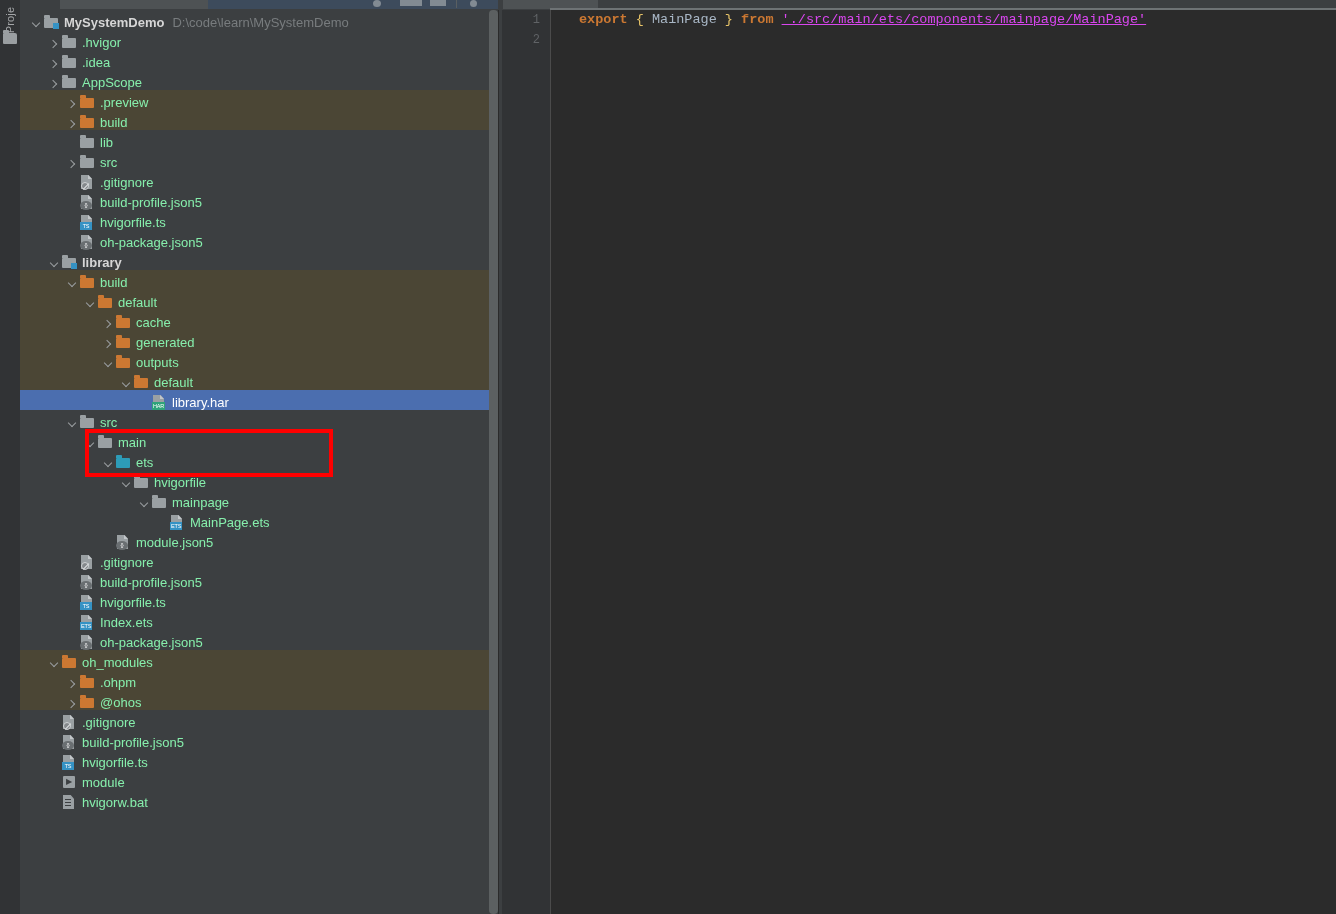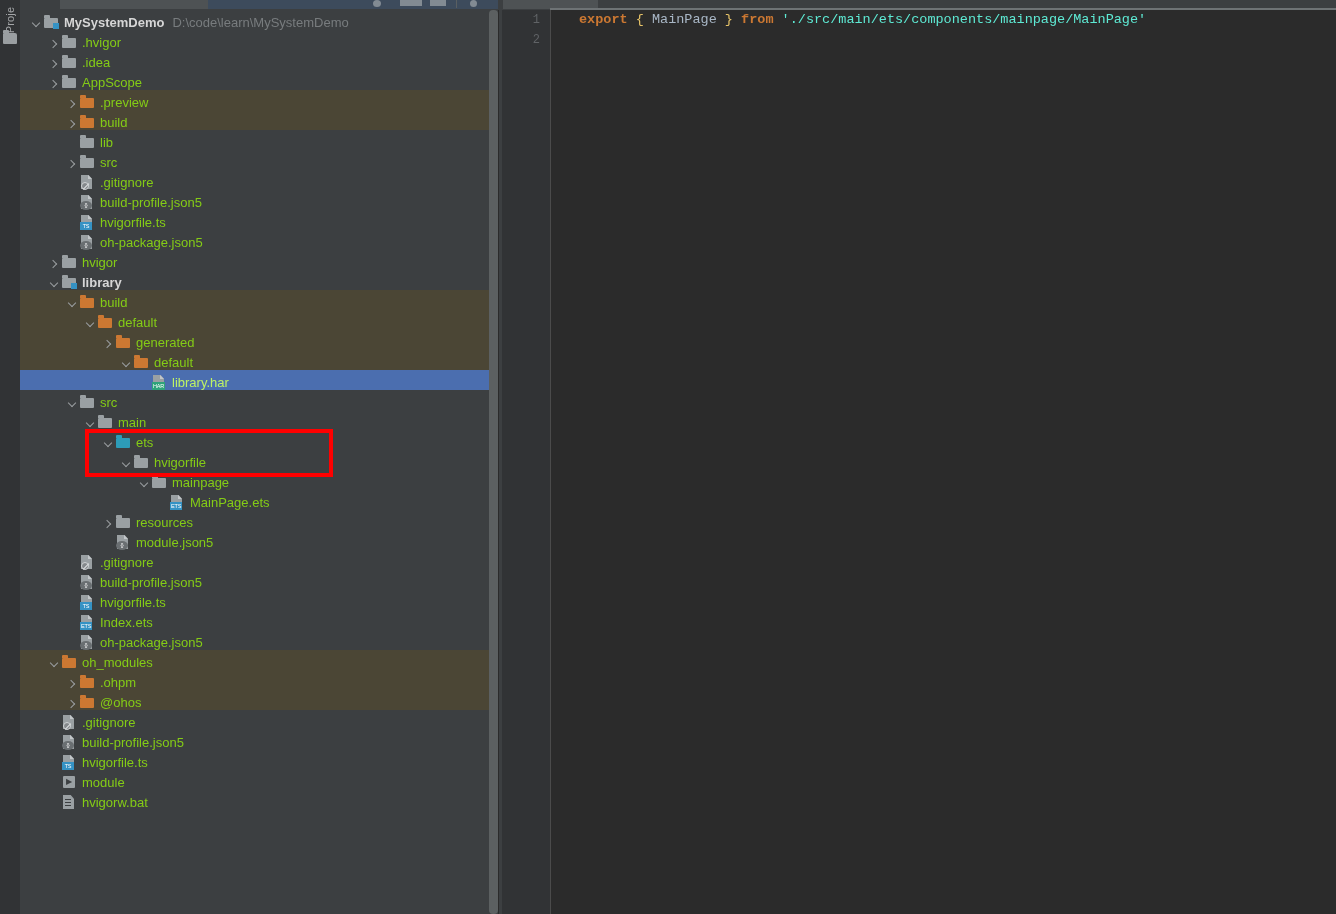--- a/index.html
+++ b/index.html
@@ -115,21 +115,21 @@
     white-space: nowrap;
     display: flex;
     align-items: flex-end;
     font-size: 13px;
     color: #bbbbbb;
     cursor: default;
     width: 478px;
   }
   .row.hl-excluded { background: #4b4635; }
   .row.hl-selected { background: #4b6eaf; }
-  .row.hl-selected .row-label { color: #bef264; }
+  .row.hl-selected .row-label { color: #ffffff; }
 
   .arrow {
     width: 11px; height: 11px;
     flex: 0 0 11px;
     position: relative;
     margin-right: 2px;
   }
   .arrow.none { background: transparent; }
   .arrow:after {
     content: "";
@@ -220,21 +220,21 @@
   .props-bars {
     position: absolute; left: 2px; top: 2px; width: 12px; height: 12px;
   }
   .props-bars i {
     position: absolute; bottom: 0; width: 3px; display: block;
   }
   .props-bars i:nth-child(1){ left:0;  height: 8px;  background:#9aa0a3; }
   .props-bars i:nth-child(2){ left:4px;height: 11px; background:#d9a03b; }
   .props-bars i:nth-child(3){ left:8px;height: 6px;  background:#6aa84f; }
 
-  .row-label { color: #84cc16; }
+  .row-label { color: #86efac; }
   .row-label.bold { font-weight: bold; color: #d6d6d6; }
   .row-path { color: #787c7e; margin-left: 8px; font-size: 13px; }
 
   
   .red-box {
     position: absolute;
     left: 85px; top: 429px;
     width: 248px; height: 48px;
     border: 4px solid #ff0000;
     box-sizing: border-box;
@@ -266,21 +266,21 @@
     position: absolute; left: 49px; top: 0; right: 0; bottom: 0;
     background: #2b2b2b;
     padding-left: 28px;
     font-family: "Liberation Mono", monospace;
     font-size: 13.5px;
   }
   .code-line { height: 20px; line-height: 20px; white-space: pre; }
   .tok-kw   { color: #cc7832; font-weight: bold; }
   .tok-br   { color: #e8c468; }
   .tok-id   { color: #a9b7c6; }
-  .tok-str  { color: #5eead4; }
+  .tok-str  { color: #d946ef; text-decoration: underline; }
 </style>
 </head>
 <body>
 
 <div id="app">
 
   <div class="top-strip">
     <div class="top-tool-area"></div>
     <div class="top-tab-stub"></div>
     <div class="top-editor-bar">
@@ -414,29 +414,20 @@
           <div class="arrow none"></div>
           <div class="ico">
             <div class="file-body"></div>
             <div class="file-fold"></div>
             <div class="file-badge b-json">{}</div>
           </div>
           <span class="row-label">oh-package.json5</span>
         </div>
         <div class="row">
           <div style="flex: 0 0 auto; width: 28px;"></div>
-          <div class="arrow collapsed"></div>
-          <div class="ico">
-            <div class="folder-tab c-gray"></div>
-            <div class="folder-body c-gray"></div>
-          </div>
-          <span class="row-label">hvigor</span>
-        </div>
-        <div class="row">
-          <div style="flex: 0 0 auto; width: 28px;"></div>
           <div class="arrow expanded"></div>
           <div class="ico">
             <div class="folder-tab c-gray"></div>
             <div class="folder-body c-gray"></div>
             <div class="mod-badge"></div>
           </div>
           <span class="row-label bold">library</span>
         </div>
         <div class="row hl-excluded">
           <div style="flex: 0 0 auto; width: 46px;"></div>
@@ -456,21 +447,39 @@
           </div>
           <span class="row-label">default</span>
         </div>
         <div class="row hl-excluded">
           <div style="flex: 0 0 auto; width: 82px;"></div>
           <div class="arrow collapsed"></div>
           <div class="ico">
             <div class="folder-tab c-orange"></div>
             <div class="folder-body c-orange"></div>
           </div>
+          <span class="row-label">cache</span>
+        </div>
+        <div class="row hl-excluded">
+          <div style="flex: 0 0 auto; width: 82px;"></div>
+          <div class="arrow collapsed"></div>
+          <div class="ico">
+            <div class="folder-tab c-orange"></div>
+            <div class="folder-body c-orange"></div>
+          </div>
           <span class="row-label">generated</span>
+        </div>
+        <div class="row hl-excluded">
+          <div style="flex: 0 0 auto; width: 82px;"></div>
+          <div class="arrow expanded"></div>
+          <div class="ico">
+            <div class="folder-tab c-orange"></div>
+            <div class="folder-body c-orange"></div>
+          </div>
+          <span class="row-label">outputs</span>
         </div>
         <div class="row hl-excluded">
           <div style="flex: 0 0 auto; width: 100px;"></div>
           <div class="arrow expanded"></div>
           <div class="ico">
             <div class="folder-tab c-orange"></div>
             <div class="folder-body c-orange"></div>
           </div>
           <span class="row-label">default</span>
         </div>
@@ -531,29 +540,20 @@
         </div>
         <div class="row">
           <div style="flex: 0 0 auto; width: 136px;"></div>
           <div class="arrow none"></div>
           <div class="ico">
             <div class="file-body"></div>
             <div class="file-fold"></div>
             <div class="file-badge b-ets">ETS</div>
           </div>
           <span class="row-label">MainPage.ets</span>
-        </div>
-        <div class="row">
-          <div style="flex: 0 0 auto; width: 82px;"></div>
-          <div class="arrow collapsed"></div>
-          <div class="ico">
-            <div class="folder-tab c-gray"></div>
-            <div class="folder-body c-gray"></div>
-          </div>
-          <span class="row-label">resources</span>
         </div>
         <div class="row">
           <div style="flex: 0 0 auto; width: 82px;"></div>
           <div class="arrow none"></div>
           <div class="ico">
             <div class="file-body"></div>
             <div class="file-fold"></div>
             <div class="file-badge b-json">{}</div>
           </div>
           <span class="row-label">module.json5</span>

